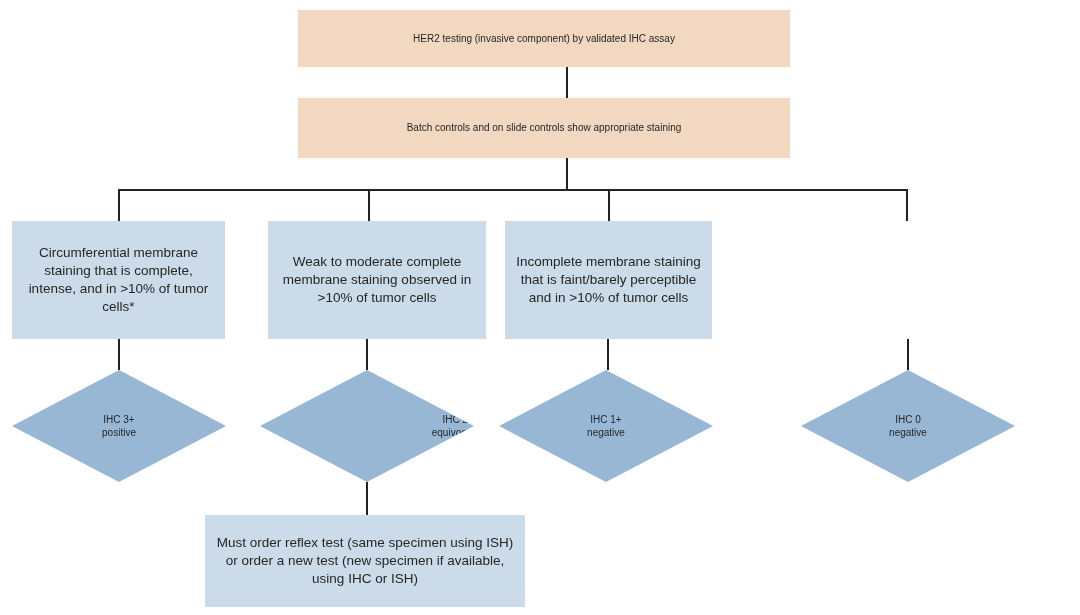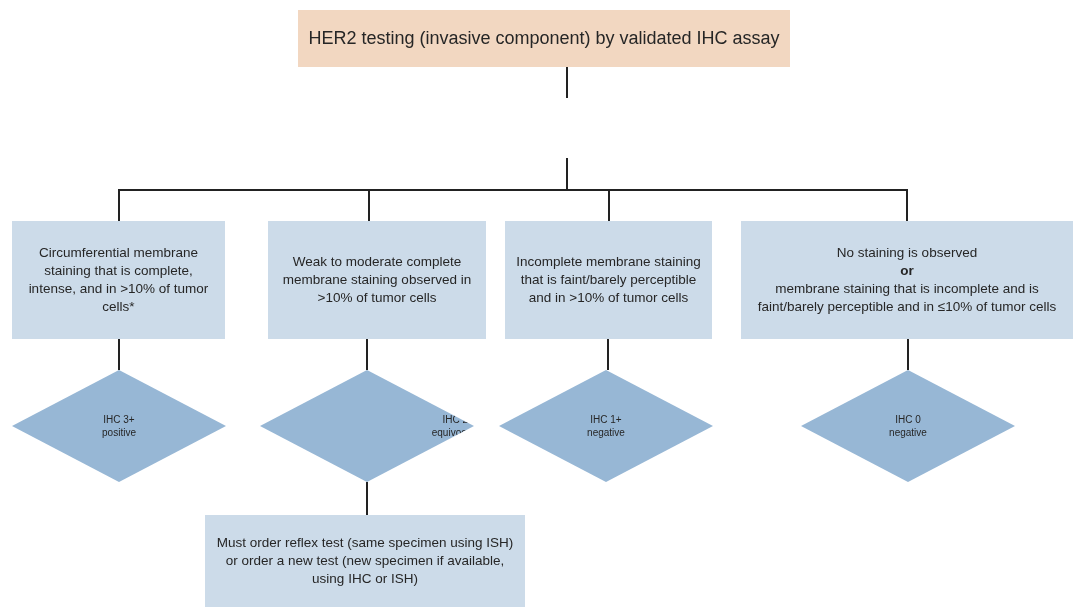--- a/index.html
+++ b/index.html
@@ -17,21 +17,21 @@
   .box {
     position: absolute;
     display: flex;
     align-items: center;
     justify-content: center;
     text-align: center;
     color: #262626;
     box-sizing: border-box;
     line-height: 1.32;
   }
-  .peach { background: #f2d7c1; font-size: 18px; text-align: center; }
+  .peach { background: #f2d7c1; font-size: 10px; text-align: center; }
   .bluebox { background: #ccdbe9; font-size: 13.5px; padding: 6px 10px; }
   .diamond {
     position: absolute;
     background: #97b7d5;
     clip-path: polygon(50% 0, 100% 50%, 50% 100%, 0 50%);
     display: flex;
     flex-direction: column;
     align-items: center;
     justify-content: center;
     text-align: center;
@@ -46,41 +46,35 @@
 </style>
 </head>
 <body>
 
 <div class="canvas">
 
   <div class="box peach" style="left:298px; top:10px; width:492px; height:57px;">HER2 testing (invasive component) by validated IHC assay</div>
 
   <div class="vline" style="left:566px; top:67px; height:31px;"></div>
 
+  <div class="box peach" style="left:298px; top:98px; width:492px; height:60px;">Batch controls and on slide controls show appropriate staining</div>
 
   <div class="vline" style="left:566px; top:158px; height:31px;"></div>
   <div class="hline" style="left:118px; top:189px; width:790px;"></div>
   <div class="vline" style="left:118px; top:189px; height:32px;"></div>
   <div class="vline" style="left:368px; top:189px; height:32px;"></div>
   <div class="vline" style="left:608px; top:189px; height:32px;"></div>
   <div class="vline" style="left:906px; top:189px; height:32px;"></div>
 
   <div class="box bluebox" style="left:12px; top:221px; width:213px; height:118px;">Circumferential membrane staining that is complete, intense, and in &gt;10% of tumor cells*</div>
 
   <div class="box bluebox" style="left:268px; top:221px; width:218px; height:118px;">Weak to moderate complete membrane staining observed in &gt;10% of tumor cells</div>
 
   <div class="box bluebox" style="left:505px; top:221px; width:207px; height:118px;">Incomplete membrane staining that is faint/barely perceptible and in &gt;10% of tumor cells</div>
 
-  <div class="box bluebox" style="left:741px; top:221px; width:332px; height:118px;">
-    <div>
-      <span class="blockline">No staining is observed</span>
-      <span class="orword">or</span>
-      <span class="blockline">membrane staining that is incomplete and is faint/barely perceptible and in ≤10% of tumor cells</span>
-    </div>
-  </div>
 
   <div class="vline" style="left:118px; top:339px; height:31px;"></div>
   <div class="vline" style="left:366px; top:339px; height:31px;"></div>
   <div class="vline" style="left:607px; top:339px; height:31px;"></div>
   <div class="vline" style="left:907px; top:339px; height:31px;"></div>
 
   <div class="diamond" style="left:12px; top:370px; width:214px; height:112px;">
     <span>IHC 3+</span>
     <span>positive</span>
   </div>

